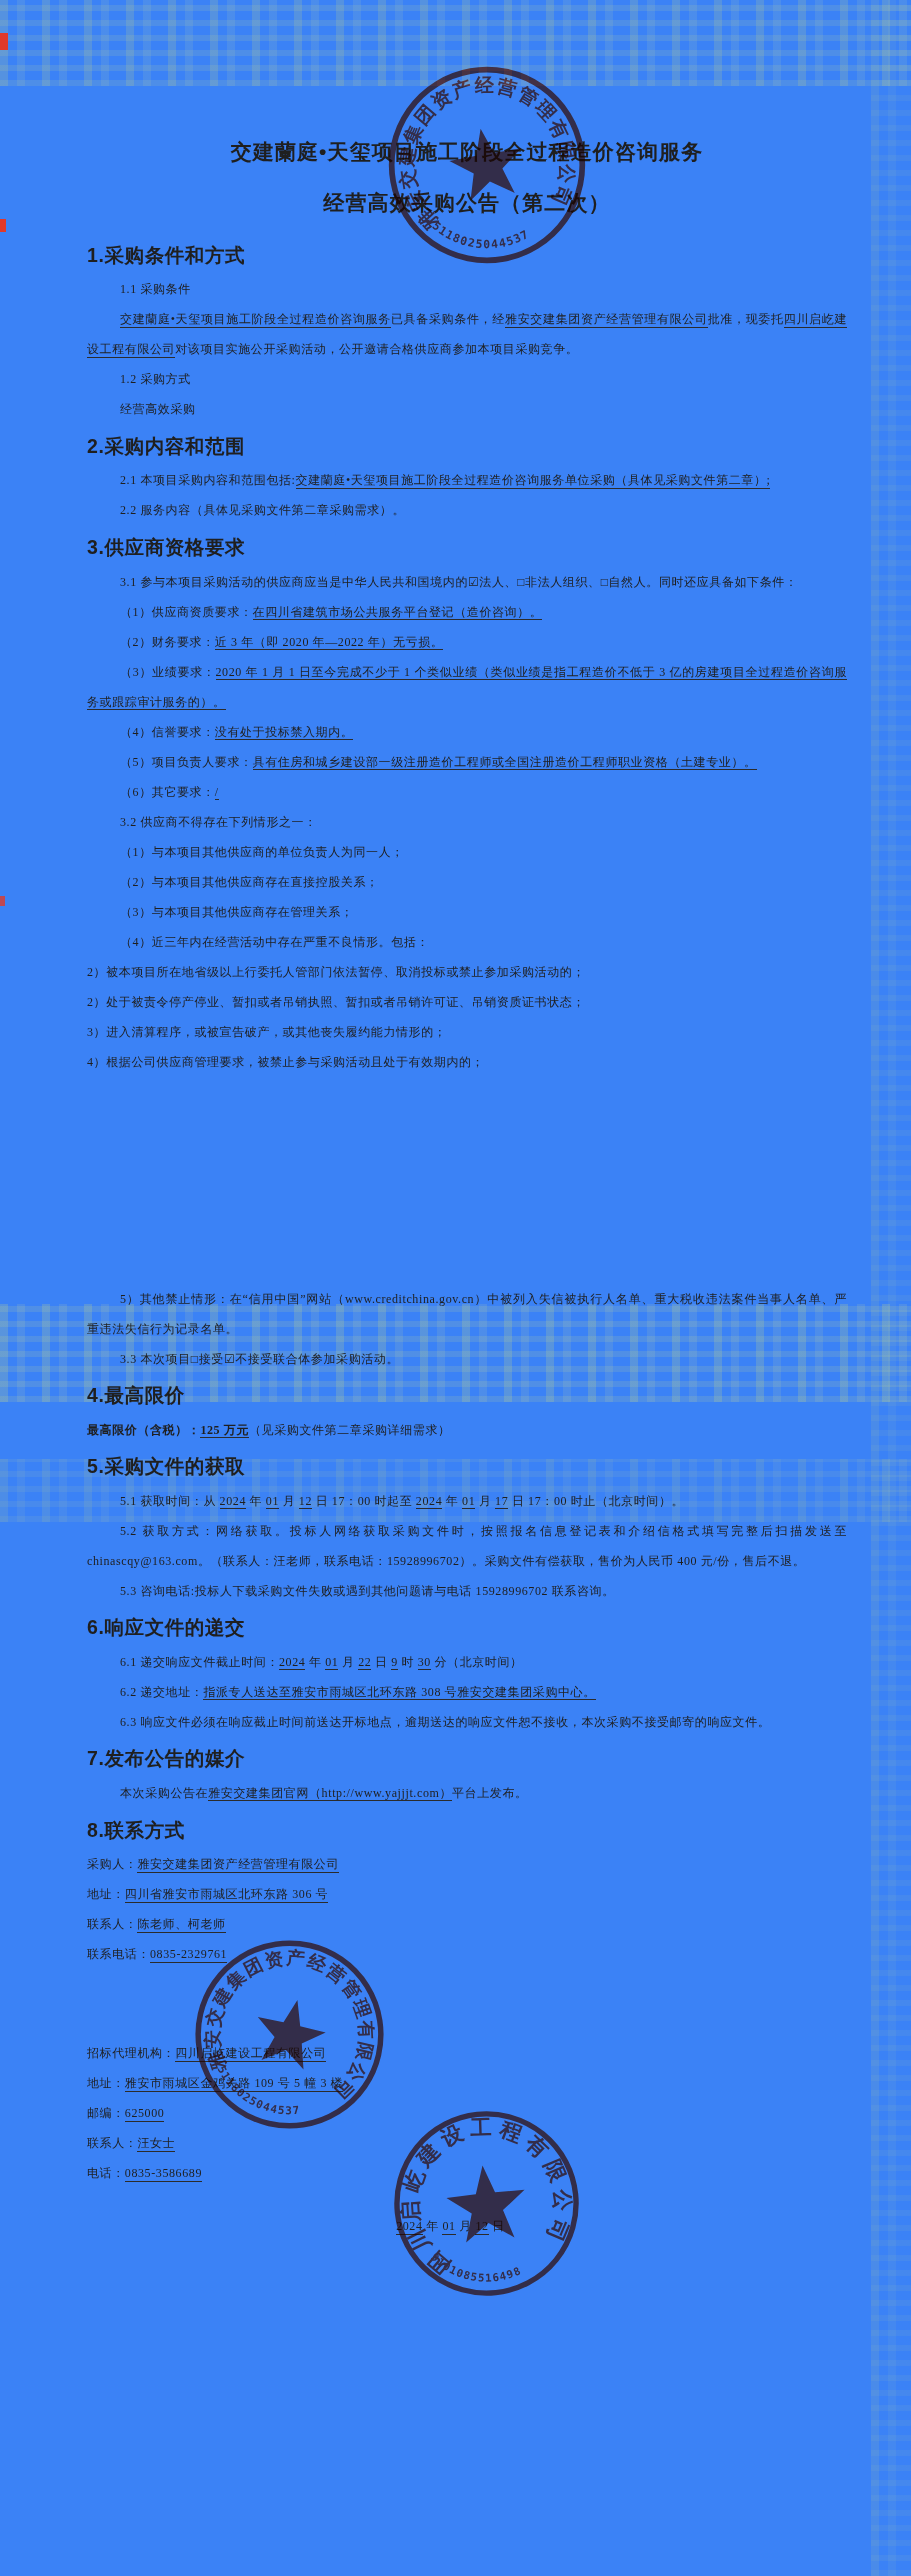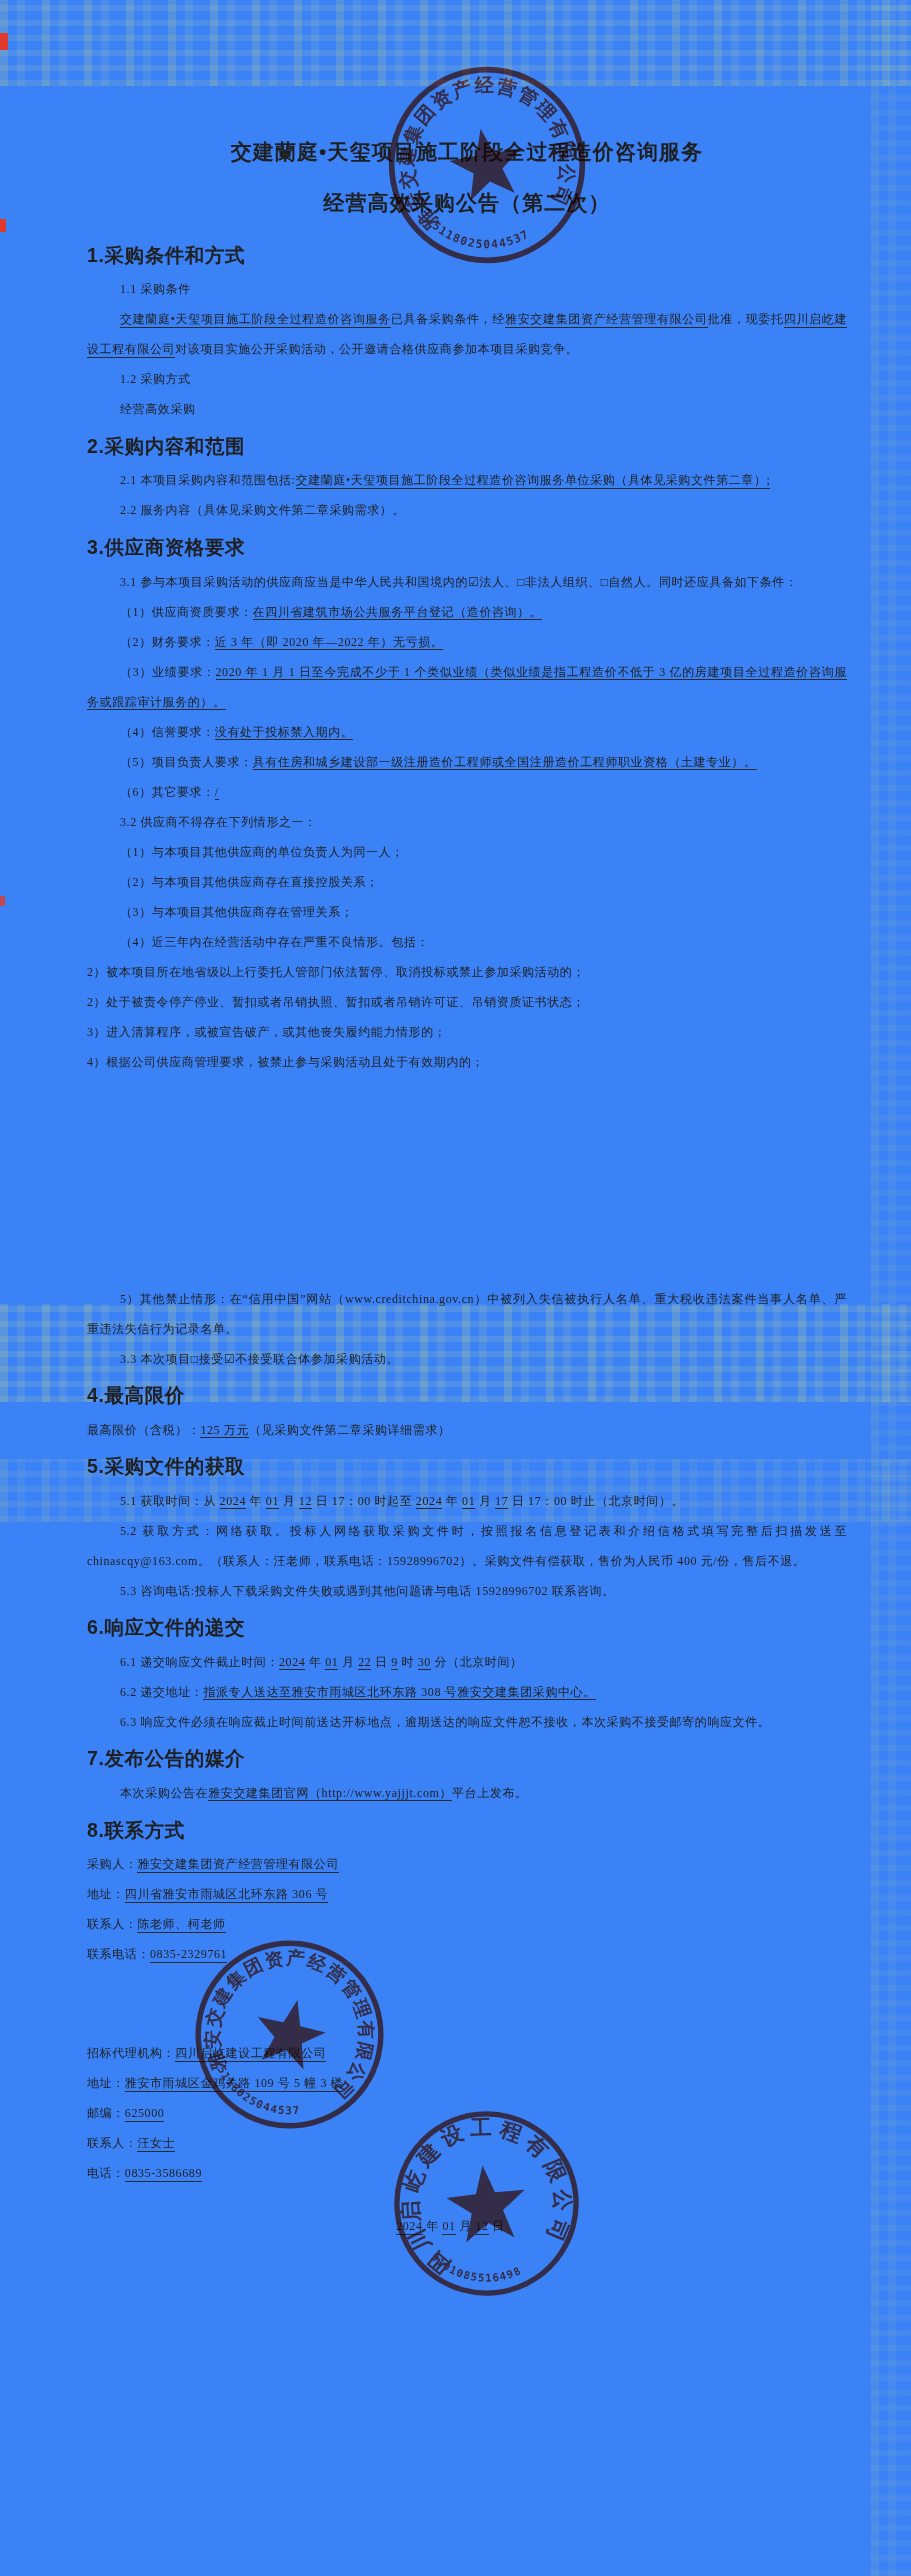--- a/index.html
+++ b/index.html
@@ -24,21 +24,21 @@
   }
   .h{
     font-weight:700;font-size:19.5px;line-height:32px;
     font-family:"Liberation Sans","DejaVu Sans",sans-serif;
     margin:5.7px 0 3.4px 0;letter-spacing:0.6px;
   }
   .p{text-indent:33px;text-align:justify;}
   .f{text-indent:0;text-align:justify;}
   .d{text-align:center;padding-right:33px;margin-top:23px;}
   .u{border-bottom:1.1px solid #2b2b2b;padding-bottom:0.6px;}
-  .b{font-weight:400;}
+  .b{font-weight:700;}
   .gap{width:100%;}
 
   
   .stamp{position:absolute;z-index:3;mix-blend-mode:multiply;opacity:.85;}
   .stamp svg{display:block;}
   .s1{left:379px;top:57px;width:216px;height:216px;transform:rotate(-10deg);}
   .s2{left:186px;top:1931px;width:207px;height:207px;transform:rotate(13deg);}
   .s3{left:385px;top:2102px;width:203px;height:203px;transform:rotate(-6deg);}
 
   

